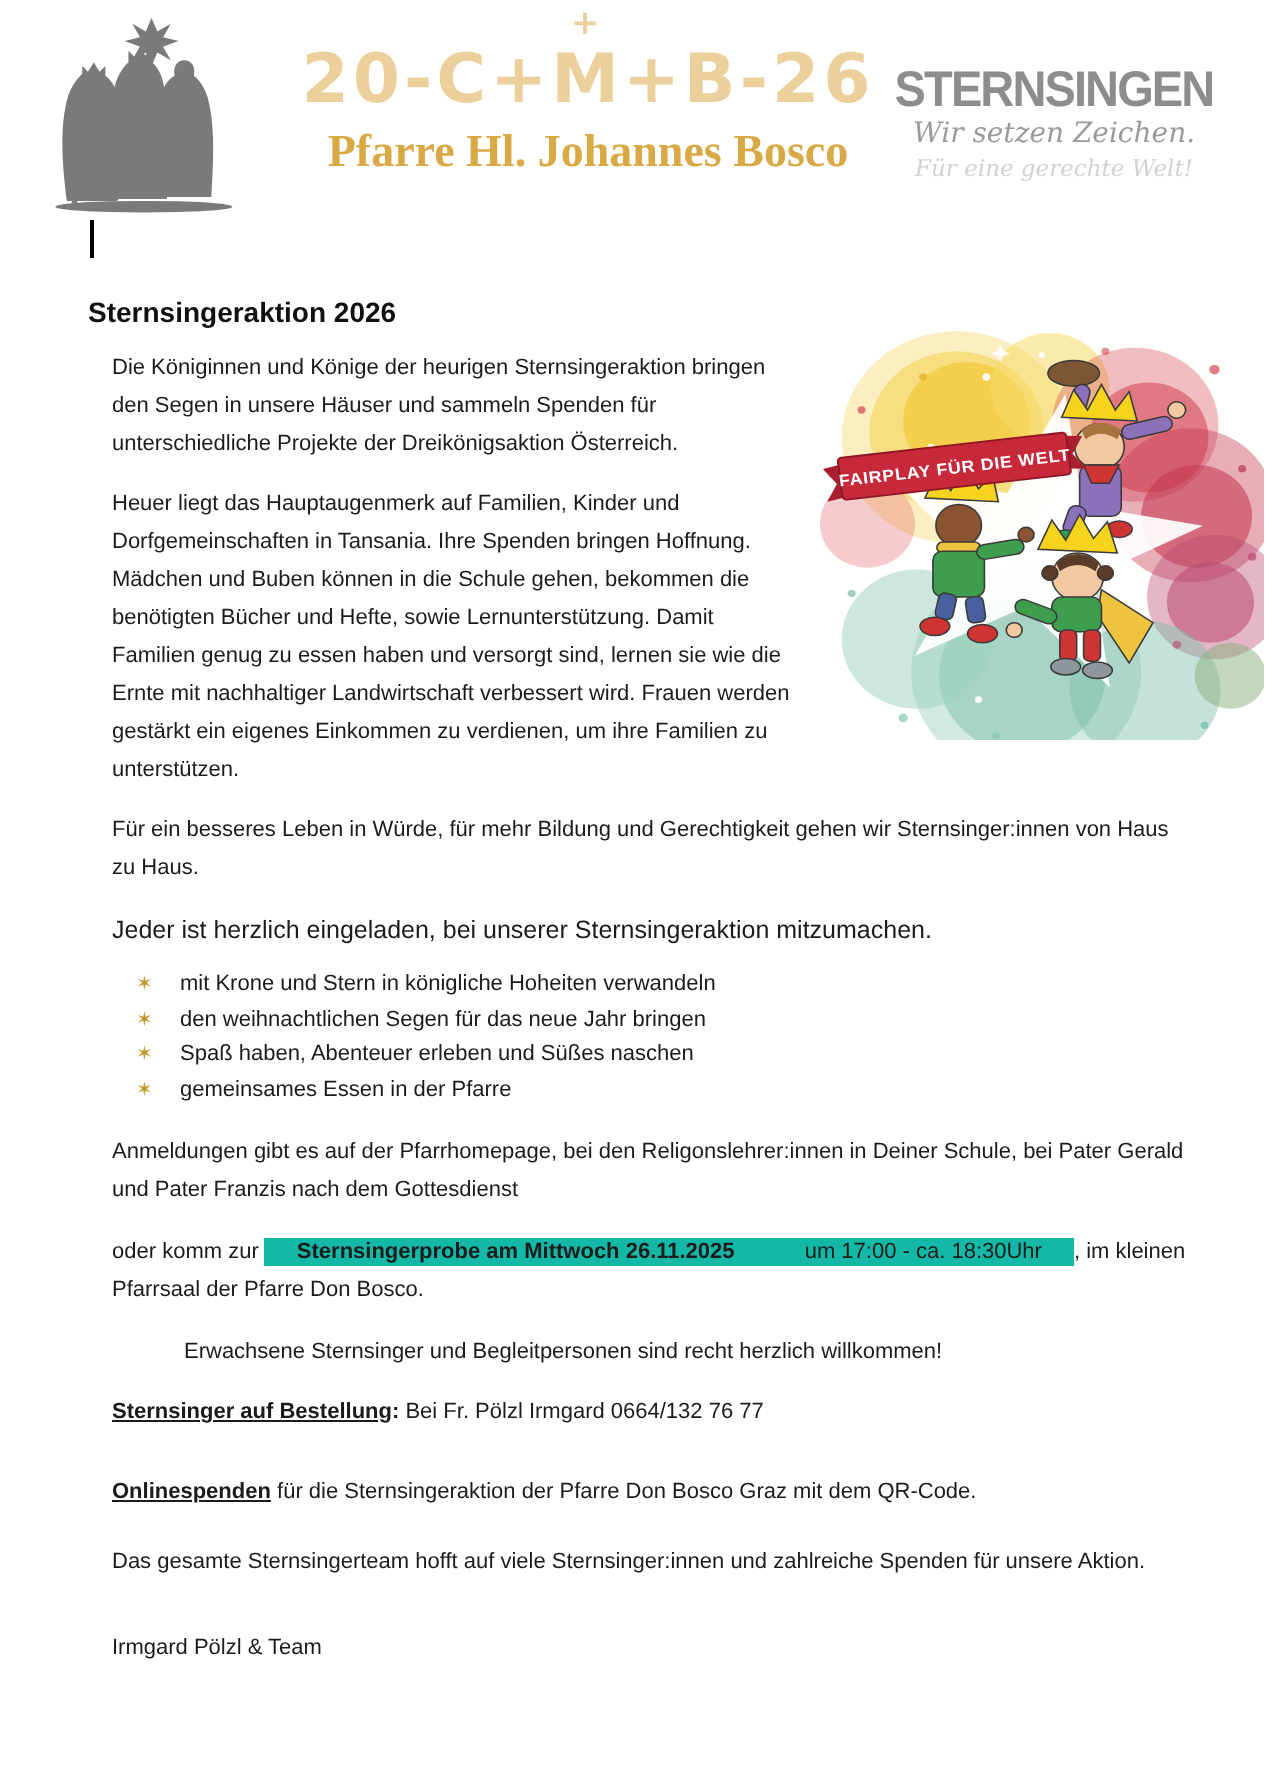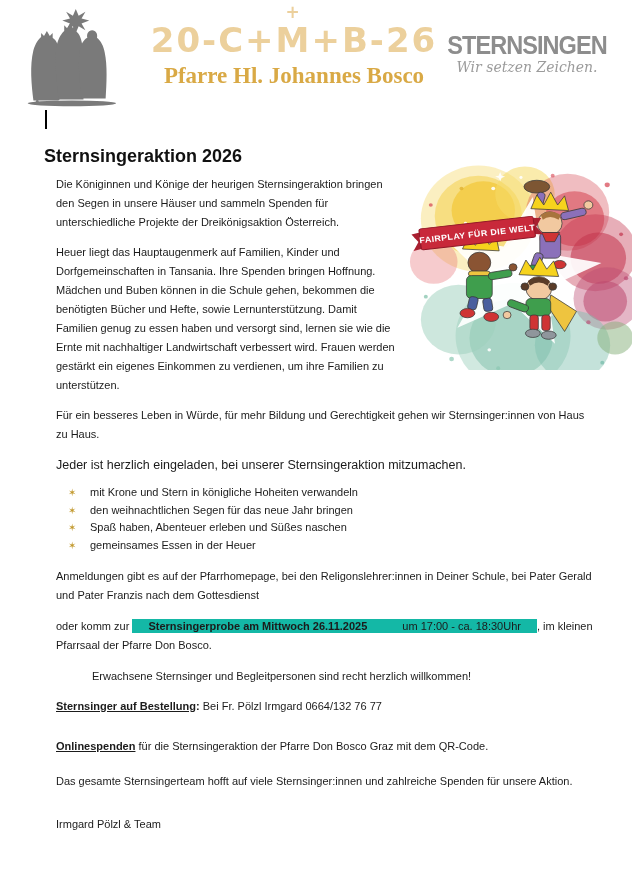--- a/index.html
+++ b/index.html
@@ -17,21 +17,21 @@
   .ss-logo{position:absolute;right:18px;top:32px;width:176px;text-align:center;}
   .ss-title{font-weight:bold;font-size:25px;line-height:26px;color:#8d8d8d;letter-spacing:-1px;transform:scaleX(.94);transform-origin:center;white-space:nowrap;}
   .ss-tag{font-family:"DejaVu Serif",serif;font-style:italic;font-size:14px;line-height:17px;color:#9b9b9b;margin-top:1px;}
   .ss-slogan{font-family:"DejaVu Serif",serif;font-style:italic;font-size:11.5px;line-height:14px;color:#d2d2d2;margin-top:1px;}
   .caret{position:absolute;left:45px;top:110px;width:1.5px;height:19px;background:#000;}
 
   
   .doc{padding:0 38px 0 44px;font-size:11px;line-height:19px;}
   .illu{float:right;width:228px;height:220px;margin:2px -37px 10px 8px;}
   .illu svg{display:block;}
-  h1{font-size:18px;line-height:16px;font-weight:bold;color:#111;margin:16px 0 0 0;}
+  h1{font-size:14px;line-height:16px;font-weight:bold;color:#111;margin:16px 0 0 0;}
   p{margin:11px 0 0 12px;}
   .invite{font-size:12.5px;margin-top:12px;}
   ul{list-style:none;margin:9px 0 0 0;padding:0 0 0 24px;}
   li{line-height:17.5px;}
   .b-ic{display:inline-block;width:22px;color:#c2992e;font-size:10px;}
   .p-reg{margin-top:13px;}
   .p-reh{margin-top:12px;}
   .p-adult{margin-top:12px;padding-left:36px;}
   .p-order{margin-top:11px;}
   .p-online{margin-top:21px;}
@@ -63,20 +63,21 @@
     </svg>
 
     <div class="head-center">
       <div class="cmb"><span>20-C+</span><span class="m-wrap"><span class="m-cross">+</span><span>M</span></span><span>+B-26</span></div>
       <div class="parish">Pfarre Hl. Johannes Bosco</div>
     </div>
 
     <div class="ss-logo">
       <div class="ss-title">STERNSINGEN</div>
       <div class="ss-tag">Wir setzen Zeichen.</div>
+      <div class="ss-slogan">Für eine gerechte Welt!</div>
     </div>
 
     <div class="caret"></div>
   </header>
 
   <main class="doc">
 
     <div class="illu">
       <svg width="228" height="220" viewBox="0 0 230 240" preserveAspectRatio="none" aria-hidden="true">
 
@@ -181,21 +182,21 @@
     <p>Heuer liegt das Hauptaugenmerk auf Familien, Kinder und Dorfgemeinschaften in Tansania. Ihre Spenden bringen Hoffnung. Mädchen und Buben können in die Schule gehen, bekommen die benötigten Bücher und Hefte, sowie Lernunterstützung. Damit Familien genug zu essen haben und versorgt sind, lernen sie wie die Ernte mit nachhaltiger Landwirtschaft verbessert wird. Frauen werden gestärkt ein eigenes Einkommen zu verdienen, um ihre Familien zu unterstützen.</p>
 
     <p>Für ein besseres Leben in Würde, für mehr Bildung und Gerechtigkeit gehen wir Sternsinger:innen von Haus zu Haus.</p>
 
     <p class="invite">Jeder ist herzlich eingeladen, bei unserer Sternsingeraktion mitzumachen.</p>
 
     <ul>
       <li><span class="b-ic">✶</span><span>mit Krone und Stern in königliche Hoheiten verwandeln</span></li>
       <li><span class="b-ic">✶</span><span>den weihnachtlichen Segen für das neue Jahr bringen</span></li>
       <li><span class="b-ic">✶</span><span>Spaß haben, Abenteuer erleben und Süßes naschen</span></li>
-      <li><span class="b-ic">✶</span><span>gemeinsames Essen in der Heuer</span></li>
+      <li><span class="b-ic">✶</span><span>gemeinsames Essen in der Pfarre</span></li>
     </ul>
 
     <p class="p-reg">Anmeldungen gibt es auf der Pfarrhomepage, bei den Religonslehrer:innen in Deiner Schule, bei Pater Gerald und Pater Franzis nach dem Gottesdienst</p>
 
     <p class="p-reh"><span>oder komm zur </span><mark class="hl bd">Sternsingerprobe am Mittwoch 26.11.2025</mark><mark class="hl"> um 17:00 - ca. 18:30Uhr</mark><span>, im kleinen Pfarrsaal der Pfarre Don Bosco.</span></p>
 
     <p class="p-adult">Erwachsene Sternsinger und Begleitpersonen sind recht herzlich willkommen!</p>
 
     <p class="p-order"><span class="bd un">Sternsinger auf Bestellung</span><span class="bd">:</span><span> Bei Fr. Pölzl Irmgard 0664/132 76 77</span></p>
 

